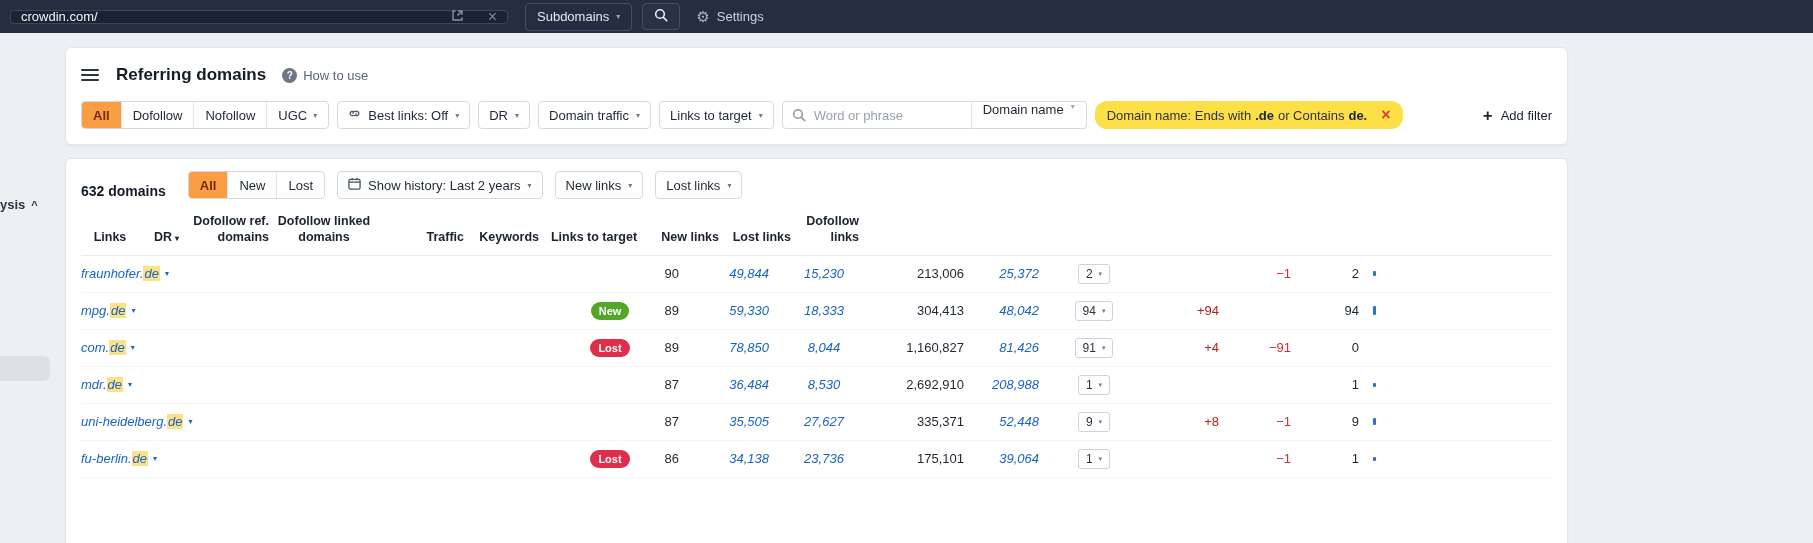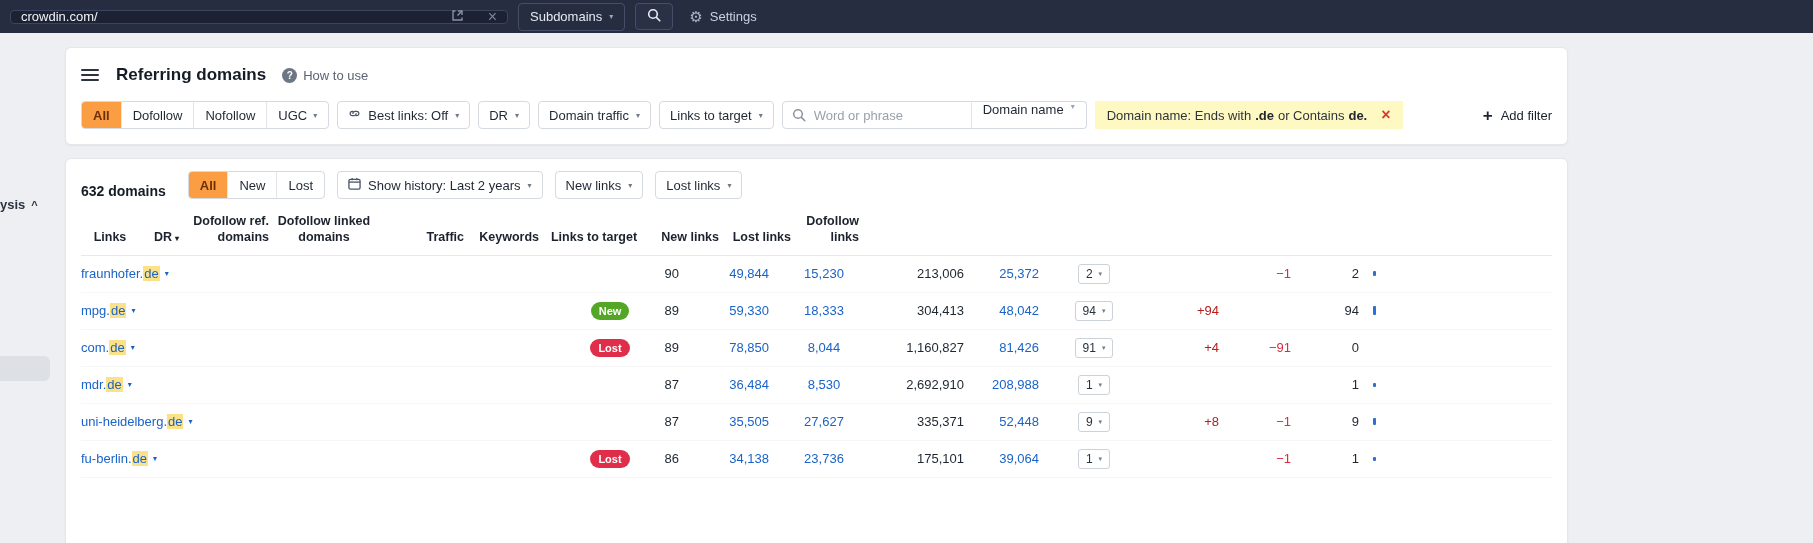--- a/index.html
+++ b/index.html
@@ -19,21 +19,21 @@
   }
   .url-box {
     width:498px; height:14px; background:#1c2234; border:1px solid #3c455f;
     border-radius:4px; display:flex; align-items:center; padding:0 10px;
   }
   .url-text { flex:1; color:#f2f4f8; font-size:13px; }
   .url-actions { display:flex; align-items:center; gap:24px; }
   .clear-x { color:#7a84a0; font-size:16px; line-height:1; cursor:pointer; }
   .tb-btn {
     height:28px; border:1px solid #454e68; border-radius:4px; color:#e4e8f2;
-    font-size:13px; display:flex; align-items:center; gap:7px; padding:0 11px;
+    font-size:13px; display:flex; align-items:center; gap:7px; padding:0 11px;margin-left:7px;
   }
   .caret { font-size:8px; color:#9aa3ba; }
   .tb-search {
     height:27px; width:38px; background:#2a3147; border:1px solid #454e68;
     border-radius:4px; display:flex; align-items:center; justify-content:center;
   }
   .tb-settings { display:flex; align-items:center; gap:7px; color:#c9d0df; font-size:13px; margin-left:6px; cursor:pointer; }
   .gear { font-size:15px; color:#aab2c5; }
 
   
@@ -71,21 +71,21 @@
     padding:0 8px 0 31px; font-size:13px; color:#333; outline:none; background:#fff;
   }
   .search-input::placeholder { color:#98a1ab; }
   .search-icon-wrap { position:absolute; left:10px; top:7px; }
   .domain-select {
     height:28px; border:1px solid #d5dae0; border-left:1px solid #e2e6ea; border-radius:0 4px 4px 0;
     background:#fff; display:flex; align-items:flex-start; gap:7px; padding:0 11px; font-size:13px; color:#1f2733;
     margin-left:-1px;
   }
 
-  .chip { height:28px; background:#fef9c3; border-radius:0; display:flex; align-items:center; padding:0 12px; font-size:13px; color:#2f333b; cursor:pointer; }
+  .chip { height:28px; background:#fde047; border-radius:12px; display:flex; align-items:center; padding:0 12px; font-size:13px; color:#2f333b; cursor:pointer; }
   .chip-text { display:flex; gap:4px; align-items:center; }
   .chip b { font-weight:700; color:#23272e; }
   .chip-x { color:#d93a31; font-size:16px; font-weight:700; margin-left:14px; line-height:1; }
 
   .add-filter { margin-left:auto; display:flex; align-items:center; gap:8px; font-size:13px; color:#18202b; }
   .plus { font-size:17px; font-weight:700; color:#1b2430; line-height:1; }
 
   
   .toolbar-row { display:flex; align-items:flex-end; gap:12px; height:28px; }
   .count { font-size:14px; font-weight:700; color:#141c26; margin-right:10px; }
@@ -108,21 +108,21 @@
   .c-traffic{ width:85px;  text-align:right; }
   .c-kw     { width:75px;  text-align:right; }
   .c-ltt    { width:110px; display:flex; justify-content:center; text-align:center; }
   .c-new    { width:70px;  text-align:right; }
   .c-lost   { width:72px;  text-align:right; }
   .c-dfl    { width:68px;  text-align:right; }
   .c-spark  { width:45px;  display:flex; align-items:center; padding-left:14px; }
   .thead .c-status { display:block; }
   .thead .c-ltt { display:block; }
 
-  a.domain-link, a.num-link { color:#1a63c8; text-decoration:none; }
+  a.domain-link, a.num-link { color:#1a63c8; text-decoration:none;font-style:italic; }
   .hl { background:#fbe289; color:inherit; padding:0 1px; }
   .domain-caret { color:#1a63c8; font-size:8px; margin-left:5px; cursor:pointer; }
 
   .badge { font-size:11px; font-weight:700; color:#fff; padding:3px 8px; border-radius:10px; }
   .b-new { background:#53a626; }
   .b-lost { background:#e02d49; }
 
   .pos { color:#b91c1c; }
   .neg { color:#dc2b3c; }
 

